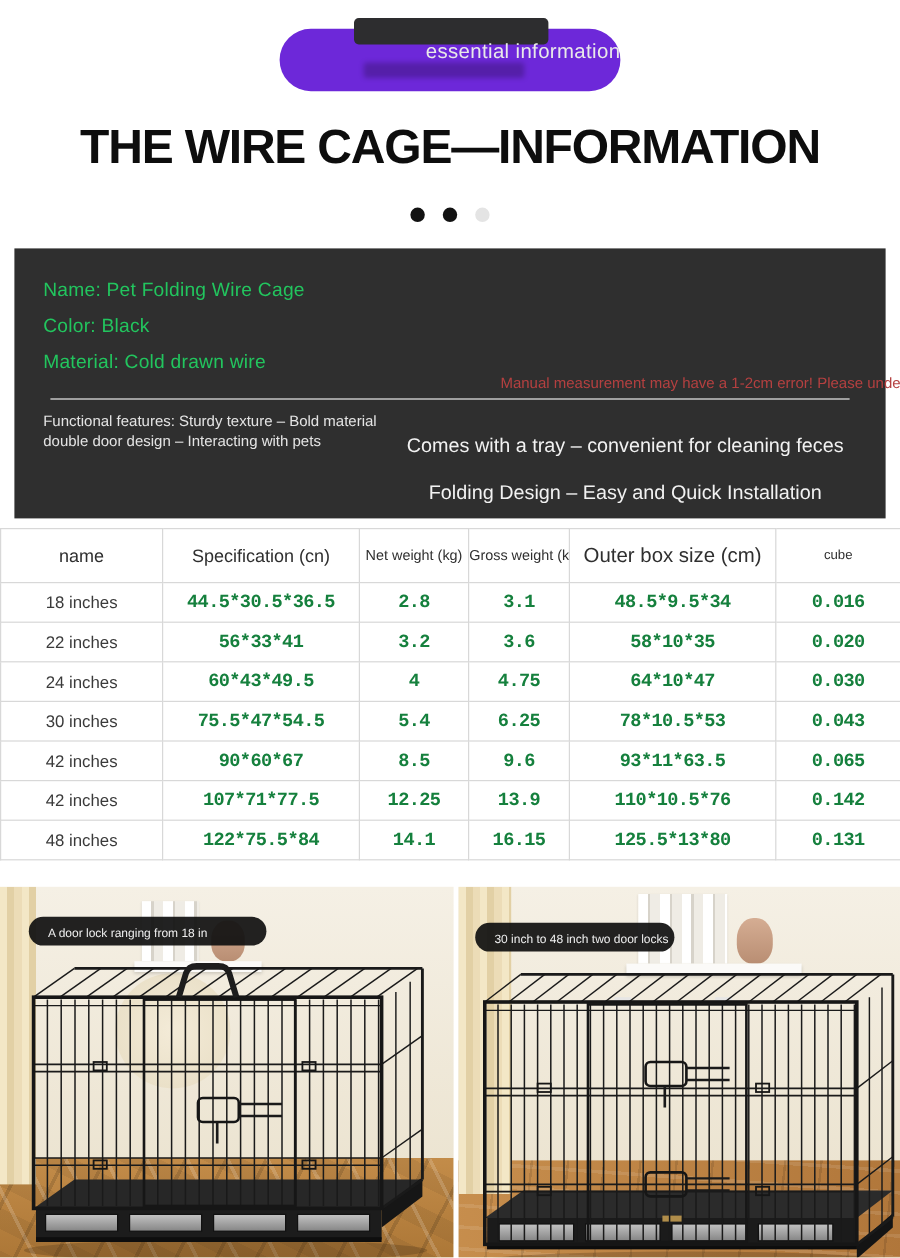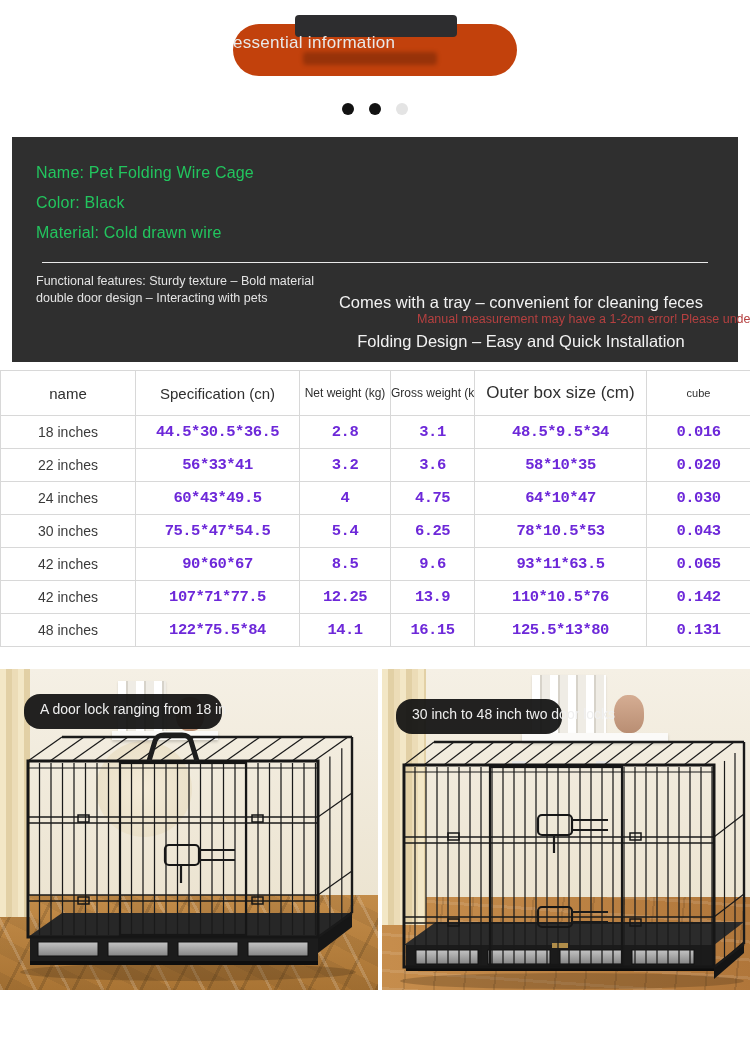--- a/index.html
+++ b/index.html
@@ -1,21 +1,21 @@
 <!DOCTYPE html>
 <html><head>
 <meta charset="utf-8">
 <style>
   html,body{margin:0;padding:0;background:#fff;}
   .page{position:relative;width:750px;height:1048px;background:#fff;overflow:hidden;
         font-family:"Liberation Sans",sans-serif;color:#111;}
 
   
-  .badge{position:relative;width:284px;height:52px;margin:24px auto 0;background:#c2410c;
-         border-radius:28px;text-align:left;box-sizing:border-box;padding-top:9px;}
+  .badge{position:relative;width:284px;height:52px;margin:24px auto 0;background:#6d28d9;
+         border-radius:28px;text-align:right;box-sizing:border-box;padding-top:9px;}
   .badge-topband{position:absolute;top:-9px;left:62px;width:162px;height:22px;background:#2d2d2f;
                  border-radius:4px;}
   .badge-label{position:relative;color:#e9e9e9;font-size:17px;letter-spacing:.3px;}
   .badge-sub{position:absolute;left:70px;right:80px;bottom:11px;height:13px;background:rgba(0,0,0,.22);
              border-radius:3px;filter:blur(2px);}
 
   
   .title{margin:25px 0 0;text-align:center;font-size:40px;font-weight:700;letter-spacing:-1px;color:#0d0d0d;}
   .dots{display:flex;justify-content:center;gap:15px;margin-top:27px;}
   .dot{width:12px;height:12px;border-radius:50%;background:#121212;}
@@ -39,21 +39,21 @@
                               overflow:hidden;}
   table.spec th{height:44px;font-weight:400;color:#2f2f2f;}
   table.spec td{height:32px;}
   th.h-name{font-size:15px;}
   th.h-spec{font-size:15px;}
   th.h-net,th.h-gross{font-size:12px;}
   th.h-box{font-size:17px;}
   th.h-cube{font-size:11px;}
   td.name-cell{font-size:14px;color:#3a3a3a;}
   td.num-cell{font-family:"Liberation Mono",monospace;font-weight:700;font-size:15.5px;
-              letter-spacing:-.5px;color:#6d28d9;}
+              letter-spacing:-.5px;color:#15803d;}
 
   
   .gallery{display:flex;gap:4px;margin-top:22px;}
   .scene{position:relative;height:321px;overflow:hidden;background:linear-gradient(#f5f0e5,#ece4d1 72%);}
   .scene-left{width:378px;}
   .scene-right{width:368px;}
   .floor{position:absolute;left:0;right:0;bottom:0;}
   .floor-herringbone{height:95px;background:
       repeating-linear-gradient(63deg,rgba(255,255,255,.16) 0 3px,transparent 3px 30px),
       repeating-linear-gradient(-63deg,rgba(0,0,0,.13) 0 3px,transparent 3px 30px),
@@ -69,41 +69,42 @@
   .curtain-r{width:44px;height:256px;}
   .mirror{position:absolute;left:96px;top:72px;width:96px;height:96px;border-radius:50%;
           background:radial-gradient(#f4ebd7,#e5dabe);opacity:.85;}
   .shelfboard{position:absolute;background:#fbfaf8;box-shadow:0 2px 3px rgba(0,0,0,.18);}
   .books{position:absolute;background:repeating-linear-gradient(90deg,#ffffff 0 8px,#d7d3ca 8px 10px,
          #efece5 10px 18px);box-shadow:0 1px 2px rgba(0,0,0,.12);}
   .vase{position:absolute;border-radius:46% 46% 42% 42%;
         background:linear-gradient(#d5ad93,#b98e73);}
   .cage-svg{position:absolute;inset:0;pointer-events:none;}
 
-  .photo-label{position:absolute;height:35px;line-height:30px;color:#efefef;font-size:14px;
+  .photo-label{position:absolute;height:24px;line-height:30px;color:#efefef;font-size:10px;
                white-space:nowrap;z-index:6;}
   .photo-label .pill-bg{position:absolute;top:0;bottom:0;left:0;border-radius:16px;
                         background:rgba(17,17,17,.93);}
   .photo-label span{position:relative;padding:0 16px;}
   .label-left{left:24px;top:25px;}
   .label-left .pill-bg{width:198px;}
   .label-right{left:14px;top:30px;}
   .label-right .pill-bg{width:166px;}
 </style>
 </head>
 <body>
 
 <div class="page">
 
   <div class="badge">
     <div class="badge-topband"></div>
     <span class="badge-label">essential information</span>
     <div class="badge-sub"></div>
   </div>
 
+  <h1 class="title">THE WIRE CAGE—INFORMATION</h1>
 
   <div class="dots">
     <span class="dot"></span>
     <span class="dot"></span>
     <span class="dot faded"></span>
   </div>
 
   <div class="info-box">
     <p class="spec-line">Name: Pet Folding Wire Cage</p>
     <p class="spec-line">Color: Black</p>

